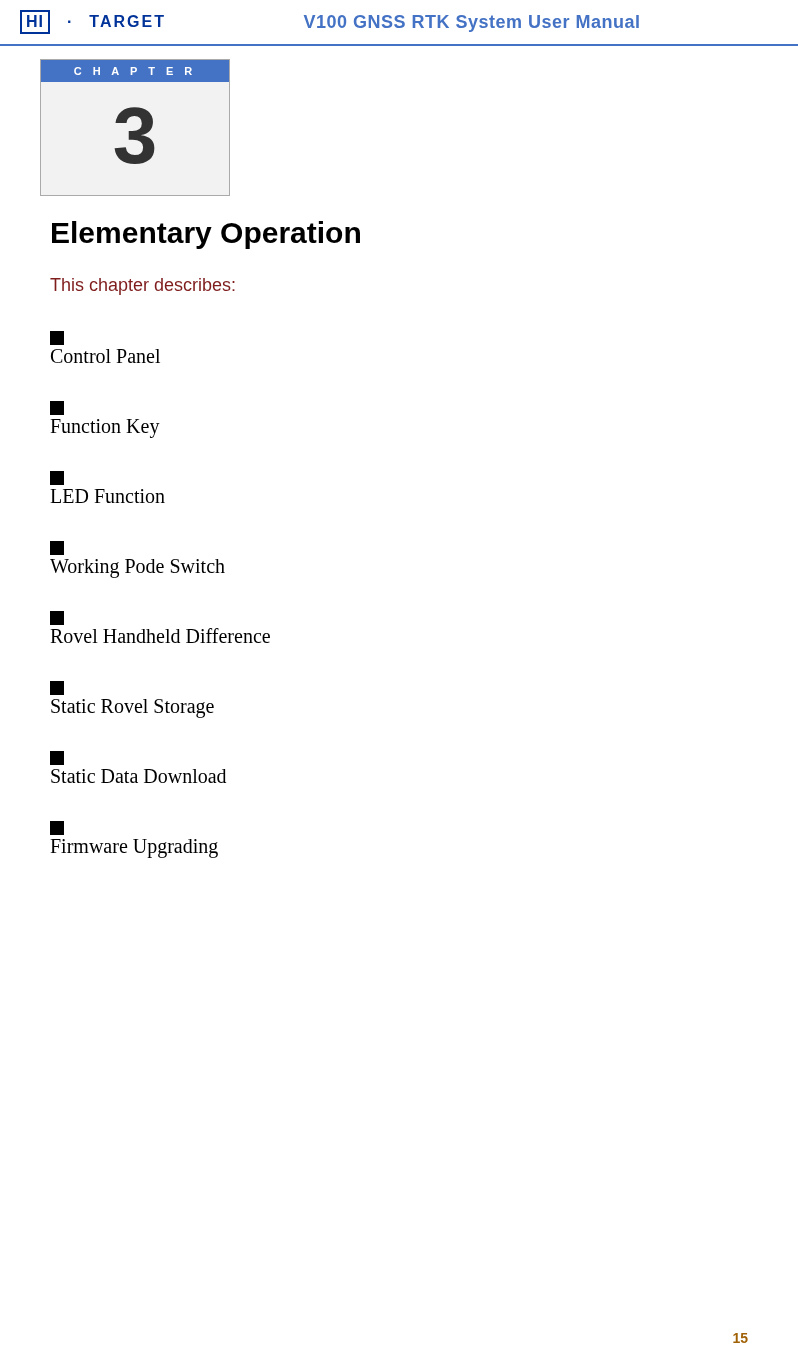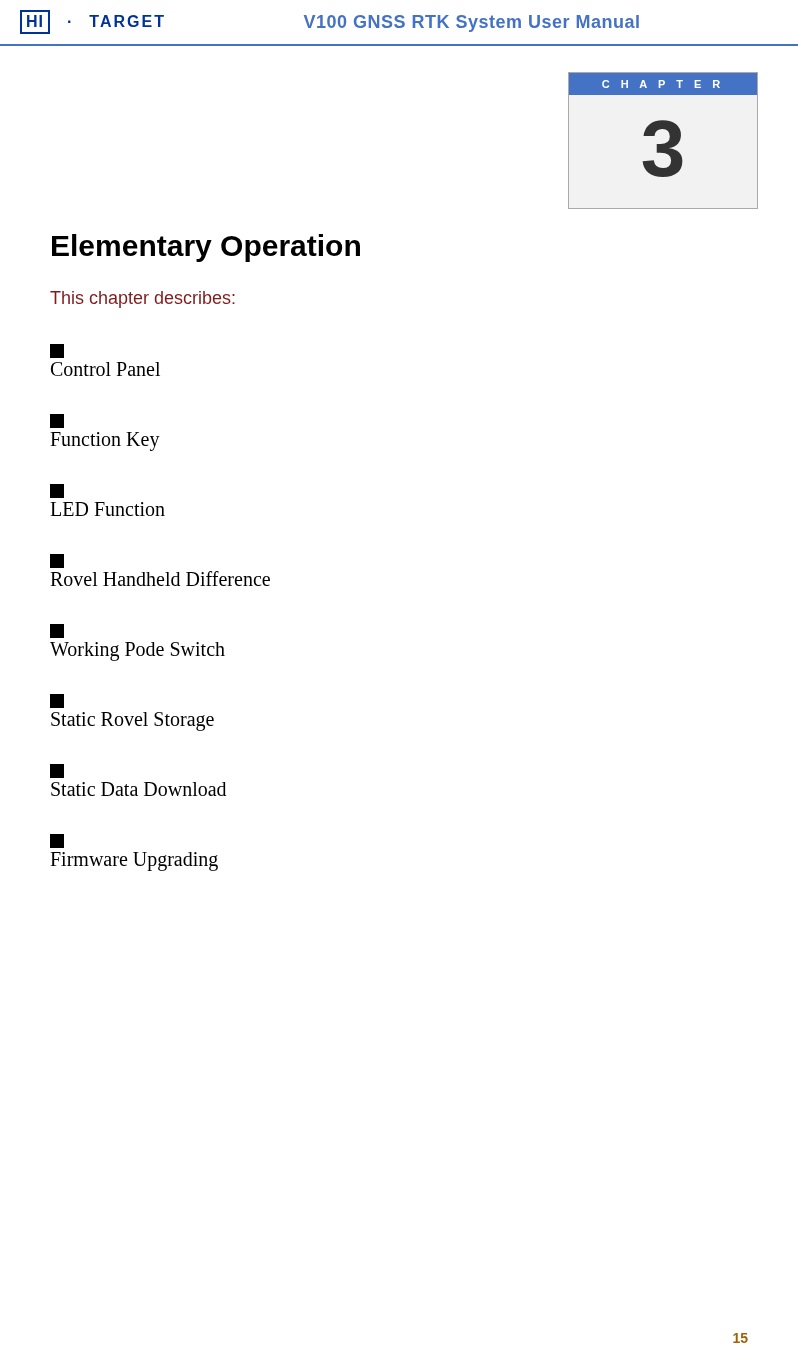--- a/index.html
+++ b/index.html
@@ -32,23 +32,21 @@
       font-family: Liberation Sans, sans-serif;
       font-weight: bold;
       font-size: 18px;
       color: #4472C4;
       letter-spacing: 0.5px;
     }
 
     
     .chapter-area {
       display: flex;
-      justify-content: flex-end;
-      padding: 20px 40px 10px 40px;
-      margin-top: 6px;
+      padding: 13px 40px 10px 40px;
     }
 
     .chapter-box {
       width: 190px;
       border: 1px solid #aaaaaa;
       background: #f2f2f2;
     }
 
     .chapter-label {
       background: #4472C4;
@@ -201,25 +199,25 @@
     <li>
       <span class="bullet-square"></span>
       <span class="toc-item-text">Function Key</span>
     </li>
     <li>
       <span class="bullet-square"></span>
       <span class="toc-item-text">LED Function</span>
     </li>
     <li>
       <span class="bullet-square"></span>
+      <span class="toc-item-text">Working Pode Switch</span>
+    </li>
+    <li>
+      <span class="bullet-square"></span>
       <span class="toc-item-text">Rovel Handheld Difference</span>
-    </li>
-    <li>
-      <span class="bullet-square"></span>
-      <span class="toc-item-text">Working Pode Switch</span>
     </li>
     <li>
       <span class="bullet-square"></span>
       <span class="toc-item-text">Static Rovel Storage</span>
     </li>
     <li>
       <span class="bullet-square"></span>
       <span class="toc-item-text">Static Data Download</span>
     </li>
     <li>

